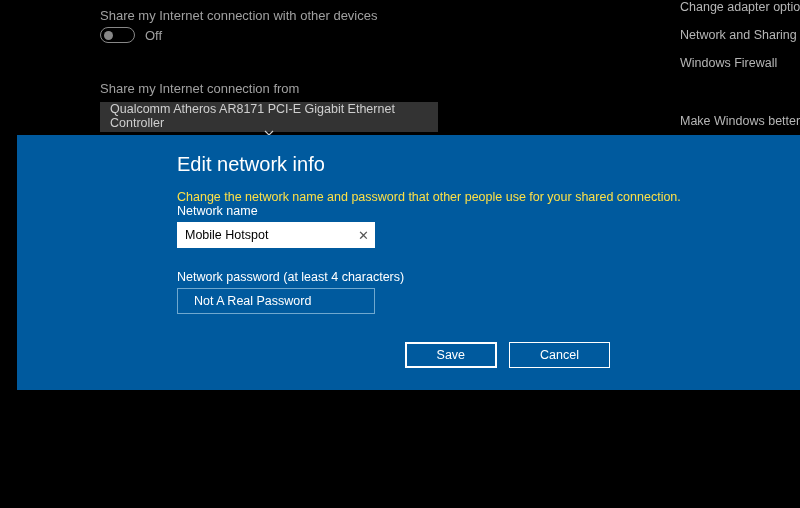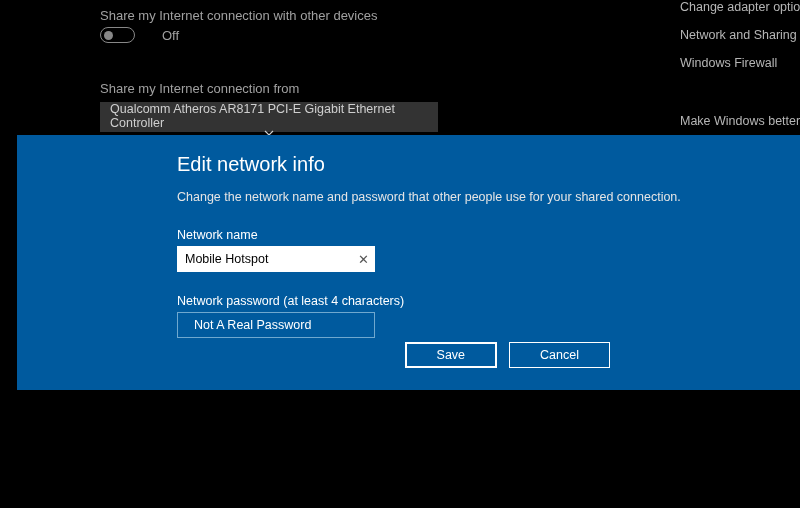--- a/index.html
+++ b/index.html
@@ -12,21 +12,21 @@
     color: #c8c8c8;
   }
 
   .content-area {
     position: absolute;
     left: 100px; top: 0;
     width: 500px;
   }
 
   .label-text { font-size: 13px; color: #a0a0a0; display: block; }
-  .toggle-row { display: flex; align-items: center; gap: 27px; margin-top: 4px; }
+  .toggle-row { display: flex; align-items: center; gap: 10px; margin-top: 4px; }
   .toggle {
     width: 35px; height: 16px; border: 1px solid #888; border-radius: 999px;
     position: relative; background: transparent;
   }
   .toggle .knob {
     width: 9px; height: 9px; border-radius: 50%; background: #888;
     position: absolute; left: 3px; top: 2.5px;
   }
   .toggle-state { color: #a0a0a0; font-size: 13px; }
 
@@ -64,21 +64,21 @@
     background: #005a9e;
     color: #ffffff;
     z-index: 10;
   }
   .modal-inner {
     position: absolute;
     left: 160px; top: 18px;
     right: 40px; bottom: 18px;
   }
   .modal-title { font-size: 20px; font-weight: 300; margin-bottom: 14px; }
-  .modal-subtitle { font-size: 12.5px; color: #e5e5e5; margin-bottom: 24px; }
+  .modal-subtitle { font-size: 12.5px; color: #fde047; }
 
   .field-label { font-size: 12.5px; margin-bottom: 4px; display:block; }
   .input-wrap {
     width: 198px; height: 26px;
     display: flex; align-items: center;
     font-size: 12.5px;
   }
   .name-input {
     background: #ffffff; color: #000;
     border: none; outline: none;

